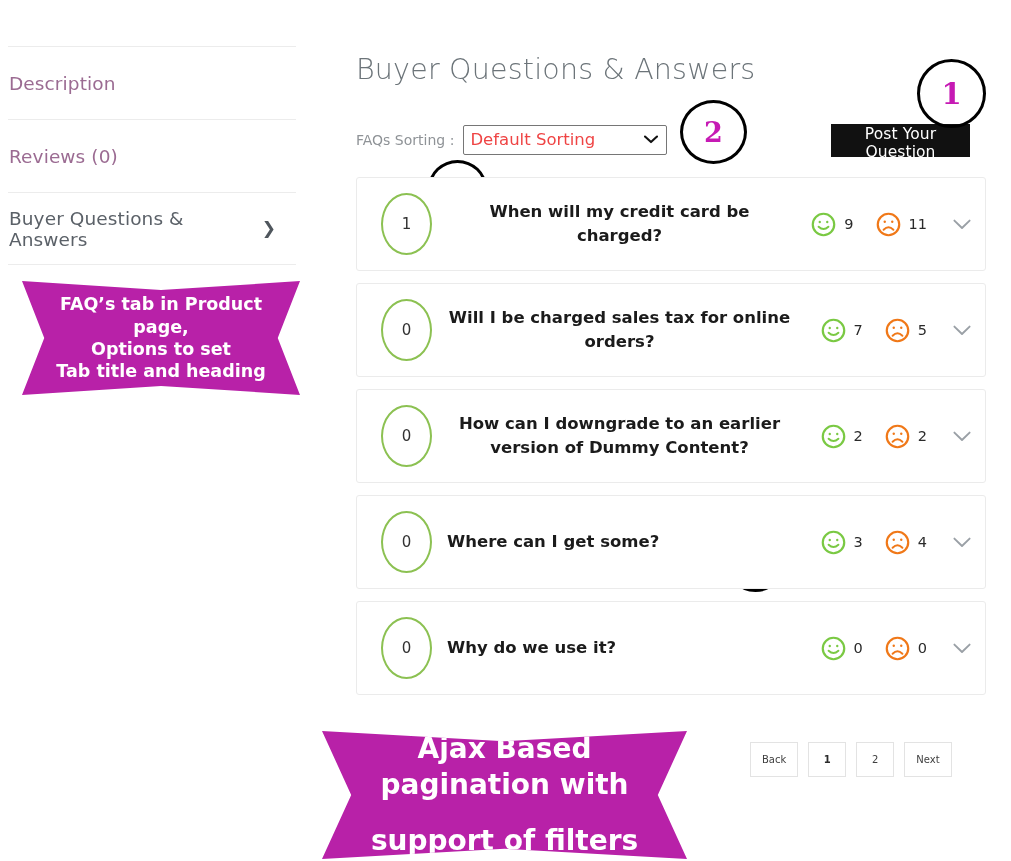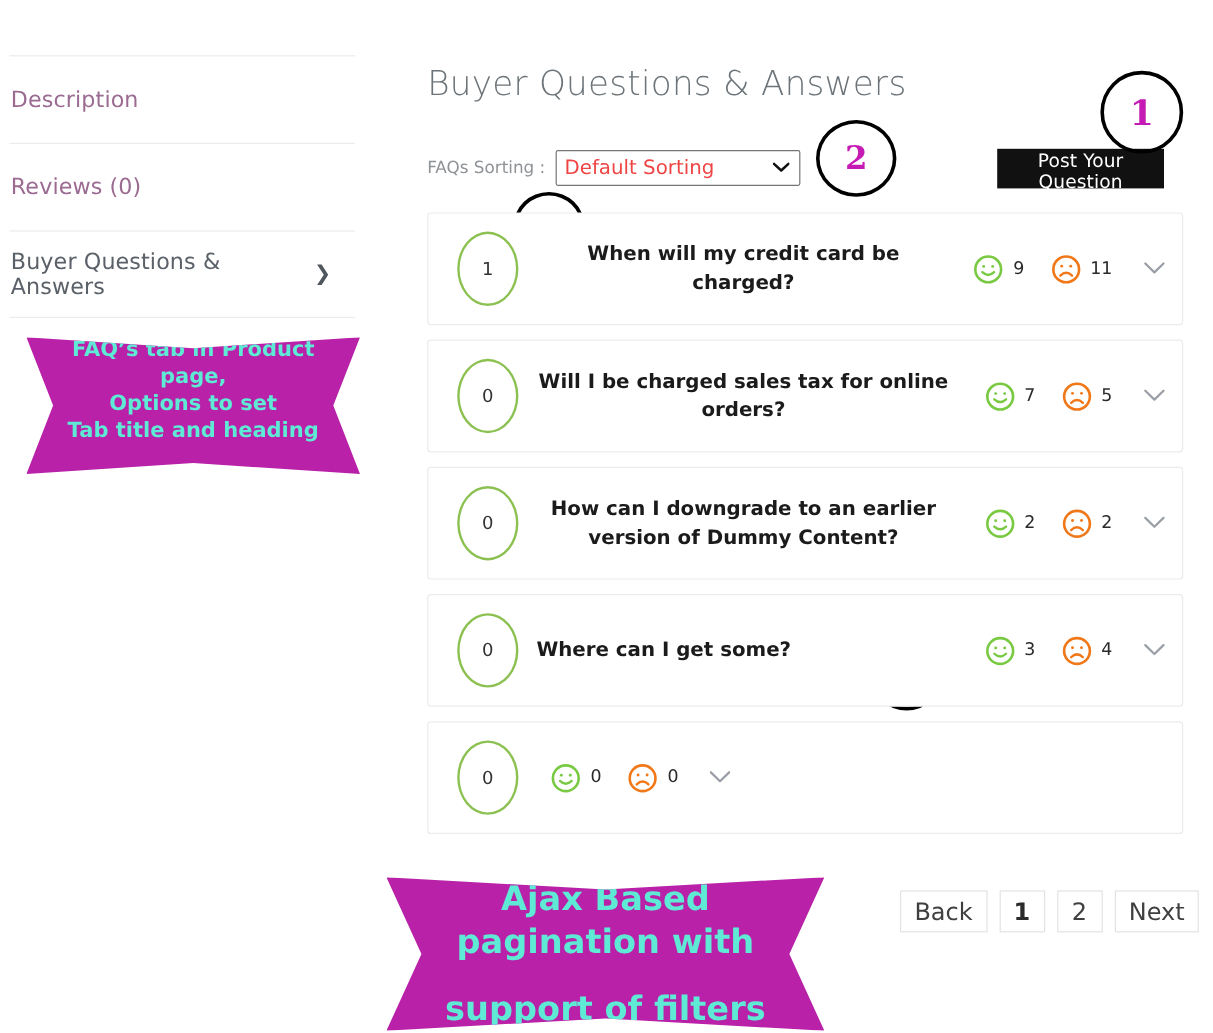--- a/index.html
+++ b/index.html
@@ -36,21 +36,22 @@
     margin-right: 14px;
     font-family: "DejaVu Sans", sans-serif;
   }
 
   
   .ribbon {
     position: absolute;
     display: flex;
     flex-direction: column;
     align-items: center;
-    color: #5eead4;
+    justify-content: center;
+    color: #ffffff;
     font-weight: bold;
     text-align: center;
     line-height: 1.28;
     background: #b821a8;
     -webkit-clip-path: polygon(
       0% 0%, 8% 50%, 0% 100%,
       50% 92%, 100% 100%, 92% 50%, 100% 0%, 50% 8%);
     clip-path: polygon(
       0% 0%, 8% 50%, 0% 100%,
       50% 92%, 100% 100%, 92% 50%, 100% 0%, 50% 8%);
@@ -187,21 +188,21 @@
   
   .pagination {
     position: absolute; left: 750px; top: 742px;
     display: flex; gap: 10px;
   }
   .page-btn {
     min-width: 38px; height: 35px;
     border: 1px solid #e3e3e3;
     background: #ffffff;
     color: #3f3f3f;
-    font-size: 20px;
+    font-size: 10px;
     font-family: "DejaVu Sans", sans-serif;
     display: flex; align-items: center; justify-content: center;
     padding: 0 11px;
     cursor: pointer;
   }
   .page-btn.active { font-weight: bold; color: #2b2b2b; }
 </style>
 </head>
 <body>
 
@@ -388,20 +389,21 @@
         <span class="chev-down">
           <svg width="18" height="11" viewBox="0 0 18 11" aria-hidden="true">
             <path d="M1.4 1.6 L9 9 L16.6 1.6" fill="none" stroke="#9aa0a6" stroke-width="1.9" stroke-linecap="round" stroke-linejoin="round"></path>
           </svg>
         </span>
       </div>
     </div>
 
     <div class="faq-card">
       <div class="vote-circle">0</div>
+      <div class="q-text">Why do we use it?</div>
       <div class="reactions">
         <div class="react">
           <span>
             <svg class="face" viewBox="0 0 24 24">
               <circle cx="12" cy="12" r="10.3" fill="none" stroke="#7ac943" stroke-width="2.1"></circle>
               <circle cx="8.4" cy="9.6" r="1.15" fill="#7ac943"></circle>
               <circle cx="15.6" cy="9.6" r="1.15" fill="#7ac943"></circle>
               <path d="M7.3 14.2 Q12 18.6 16.7 14.2" fill="none" stroke="#7ac943" stroke-width="1.9" stroke-linecap="round"></path>
             </svg>
           </span>

